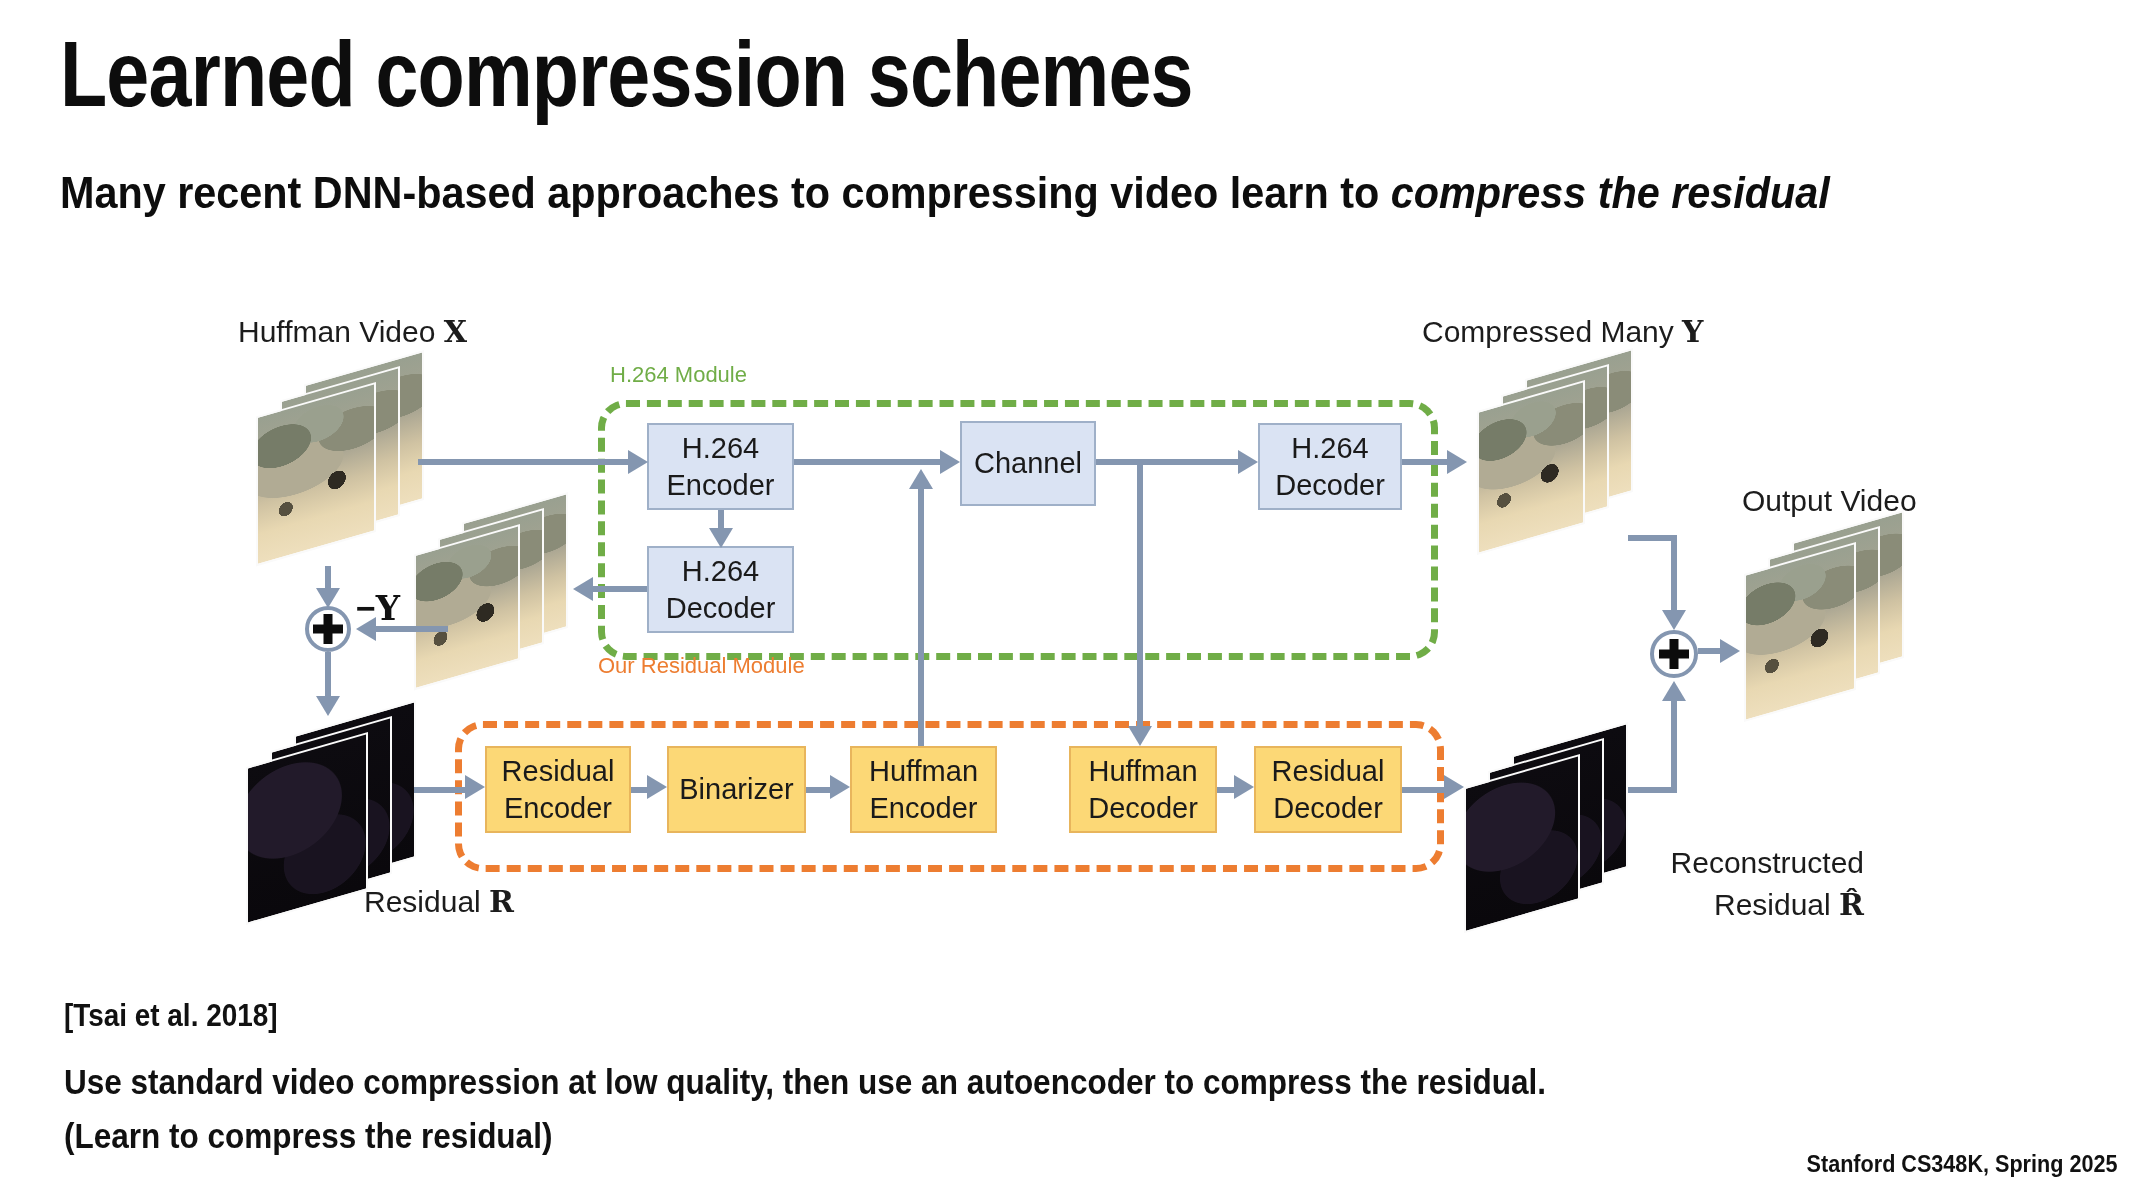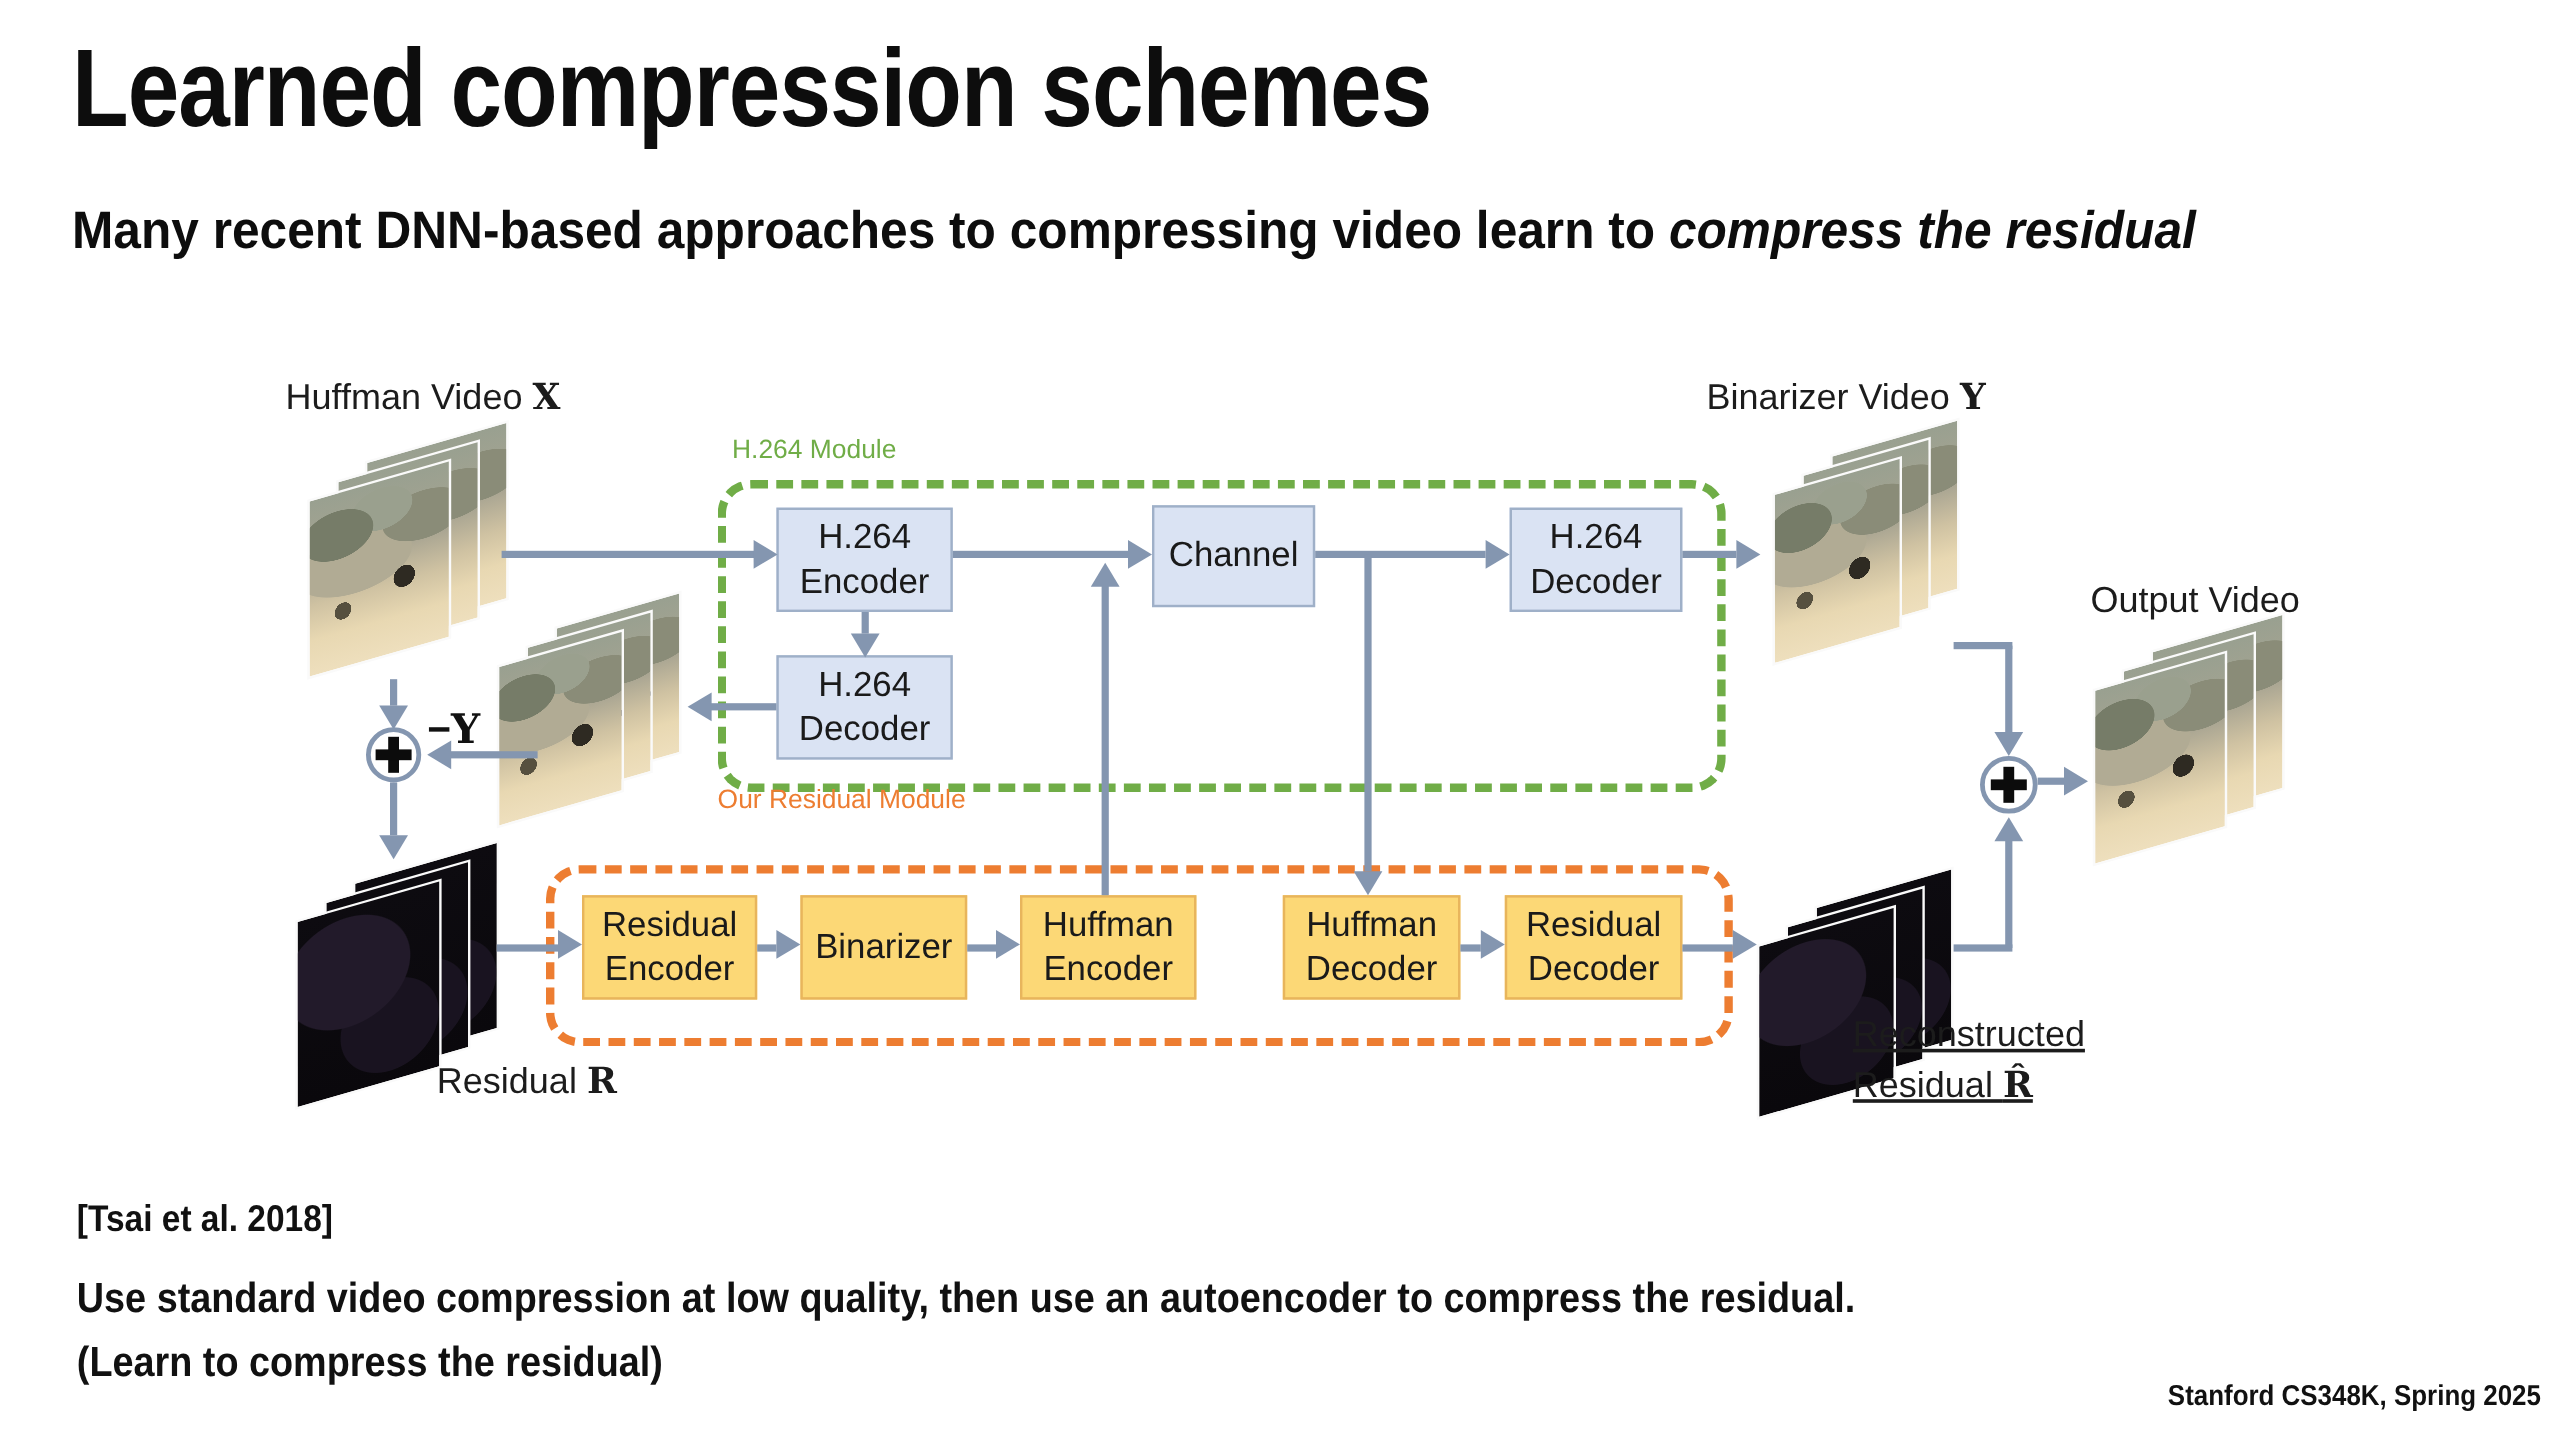--- a/index.html
+++ b/index.html
@@ -121,24 +121,24 @@
     <div class="frame dark" style="left:24px; top:16px; width:122px; height:158px;"></div>
     <div class="frame dark" style="left:0; top:32px; width:122px; height:158px;"></div>
   </div>
   <div class="stack" style="left:1464px; top:722px; width:164px; height:178px;">
     <div class="frame dark" style="left:48px; top:0; width:116px; height:146px;"></div>
     <div class="frame dark" style="left:24px; top:16px; width:116px; height:146px;"></div>
     <div class="frame dark" style="left:0; top:32px; width:116px; height:146px;"></div>
   </div>
 
   <div class="abs dlabel" style="left:238px; top:314px;"><span>Huffman Video </span><span class="math">X</span></div>
-  <div class="abs dlabel" style="left:1422px; top:314px;"><span>Binarizer Video </span><span class="math">Y</span></div>
+  <div class="abs dlabel" style="left:1422px; top:314px;"><span>Compressed Many </span><span class="math">Y</span></div>
   <div class="abs dlabel" style="left:1742px; top:484px;">Output Video</div>
   <div class="abs dlabel" style="left:364px; top:884px;"><span>Residual </span><span class="math">R</span></div>
-  <div class="abs dlabel" style="left:1544px; top:842px; width:234px; text-align:left; line-height:42px;text-decoration:underline;">
+  <div class="abs dlabel" style="left:1630px; top:842px; width:234px; text-align:right; line-height:42px;">
     <div>Reconstructed</div>
     <div><span>Residual </span><span class="math">R̂</span></div>
   </div>
   <div class="abs minusy" style="left:356px; top:588px;"><span>−</span><span class="math">Y</span></div>
 
   <div class="abs fbox blue" style="left:647px; top:423px; width:147px; height:87px;">
     <span>H.264</span>
     <span>Encoder</span>
   </div>
   <div class="abs fbox blue" style="left:647px; top:546px; width:147px; height:87px;">

